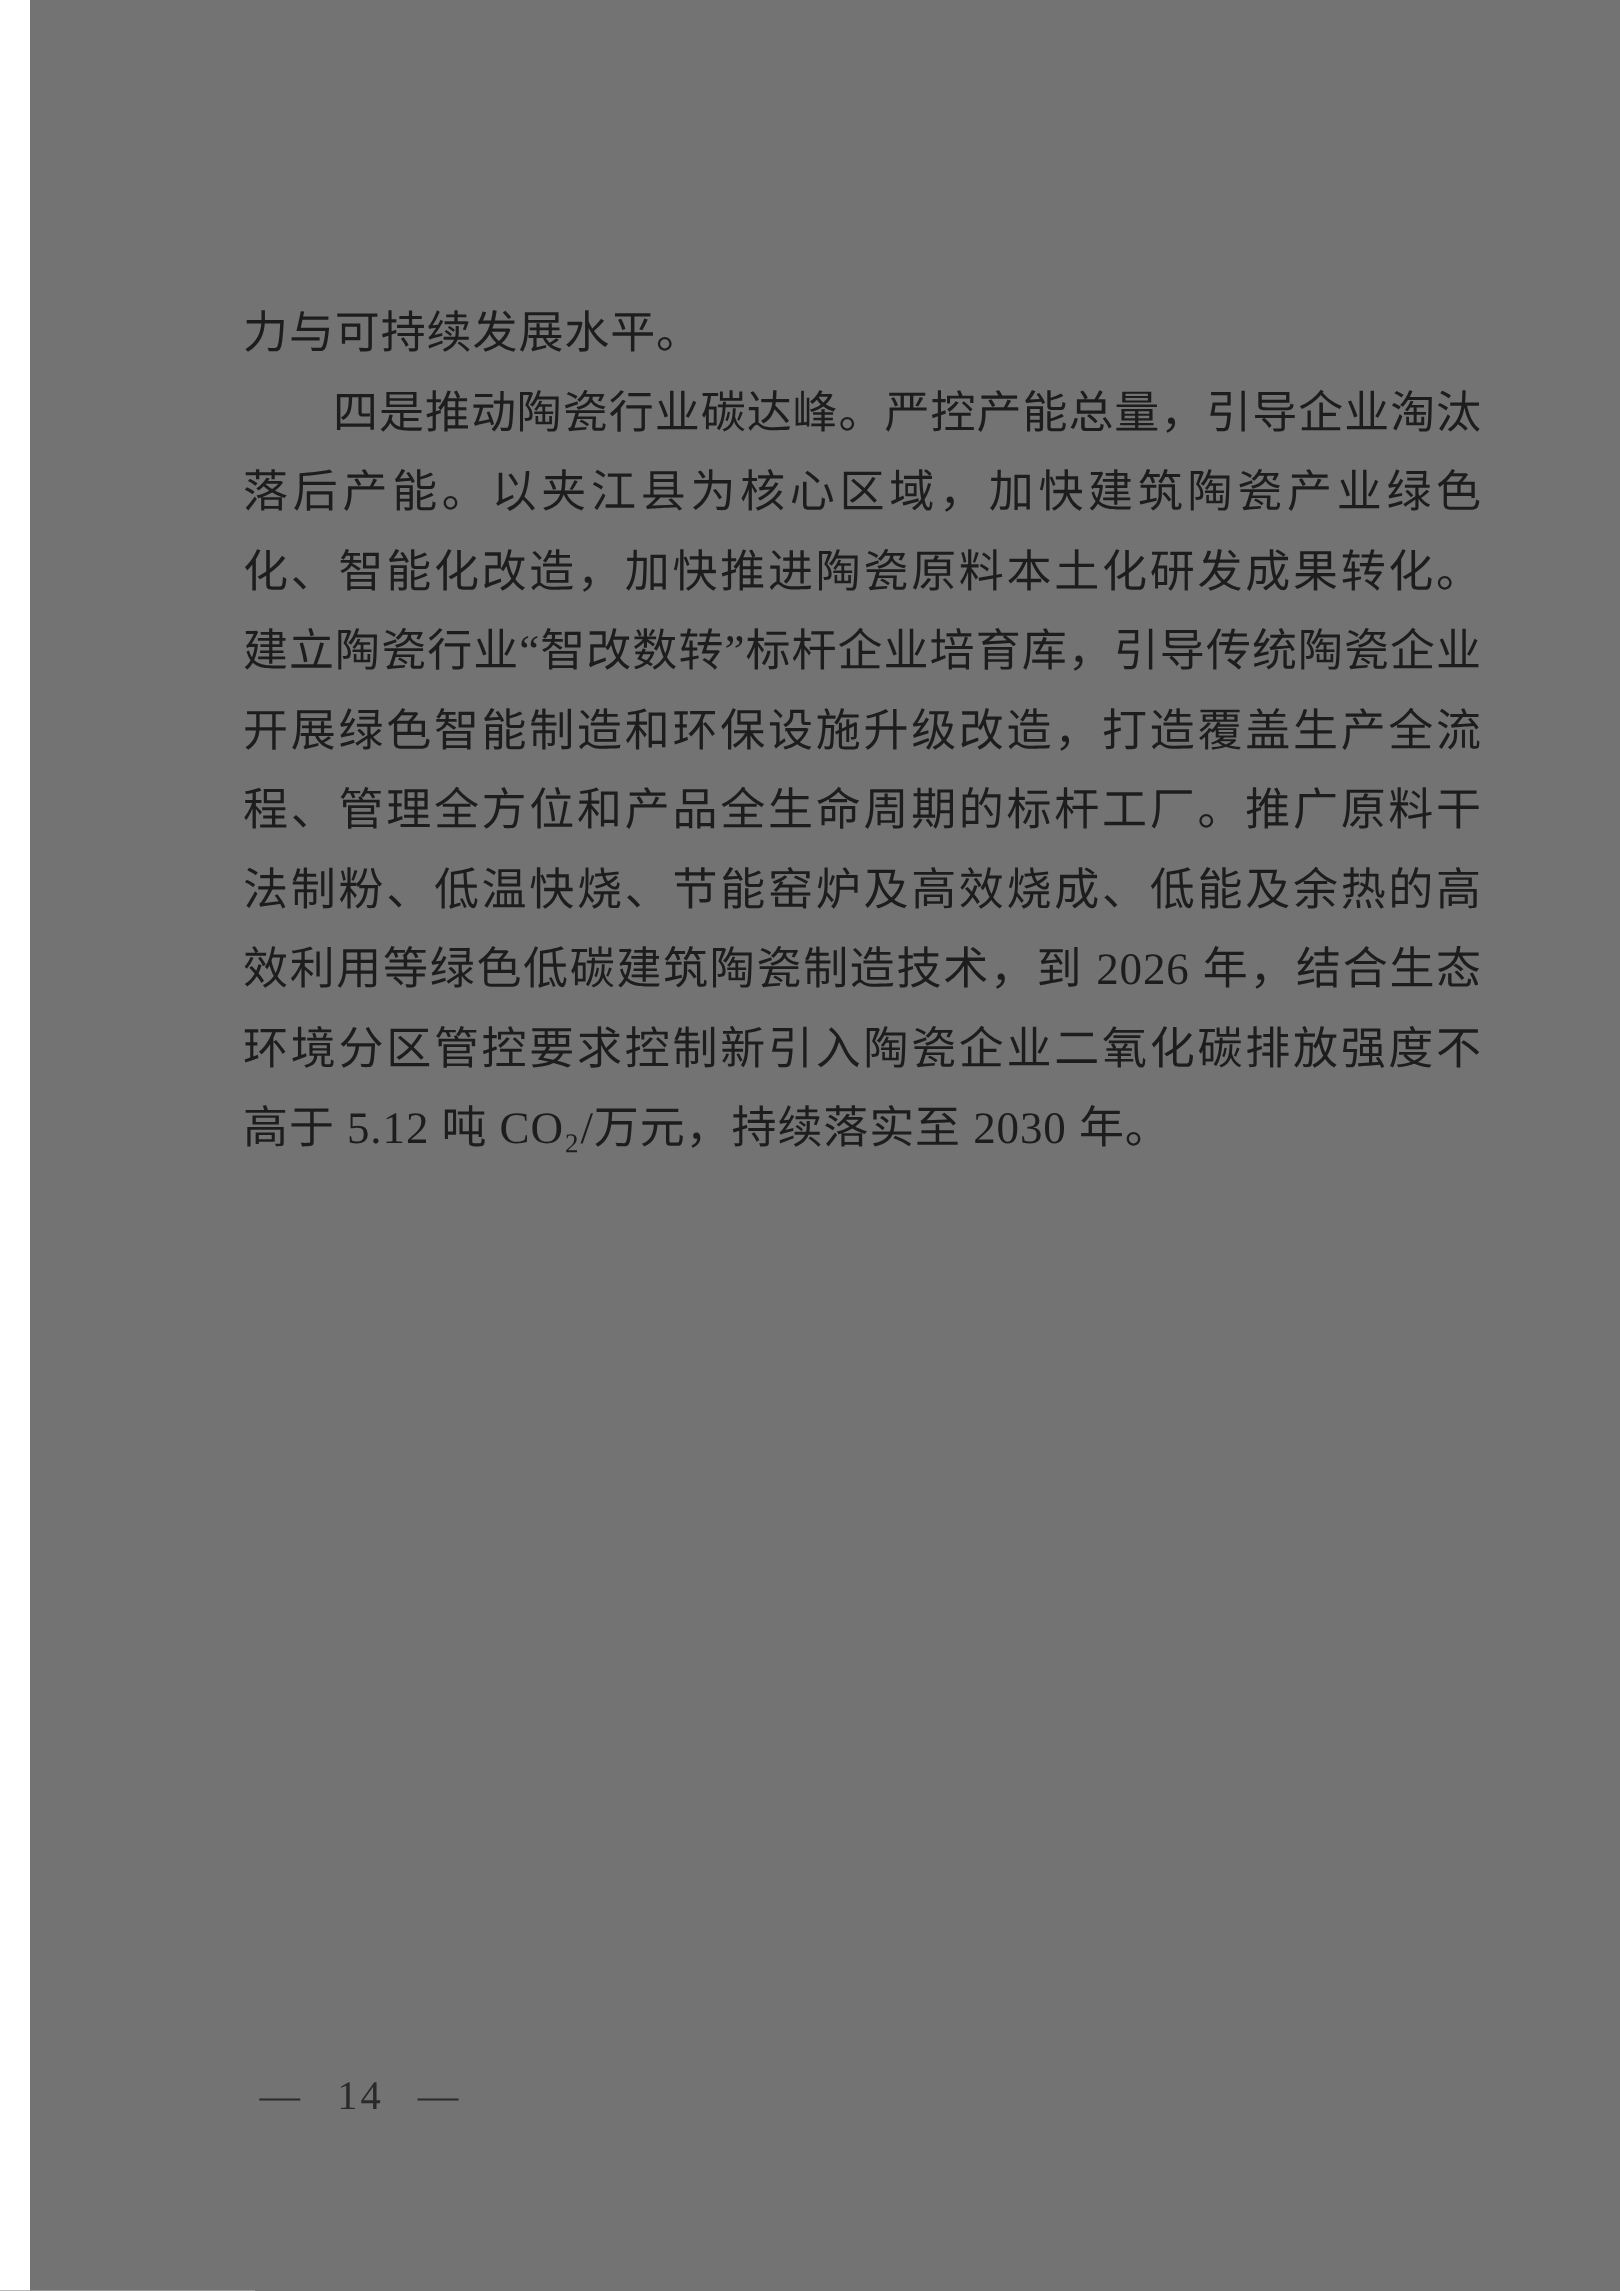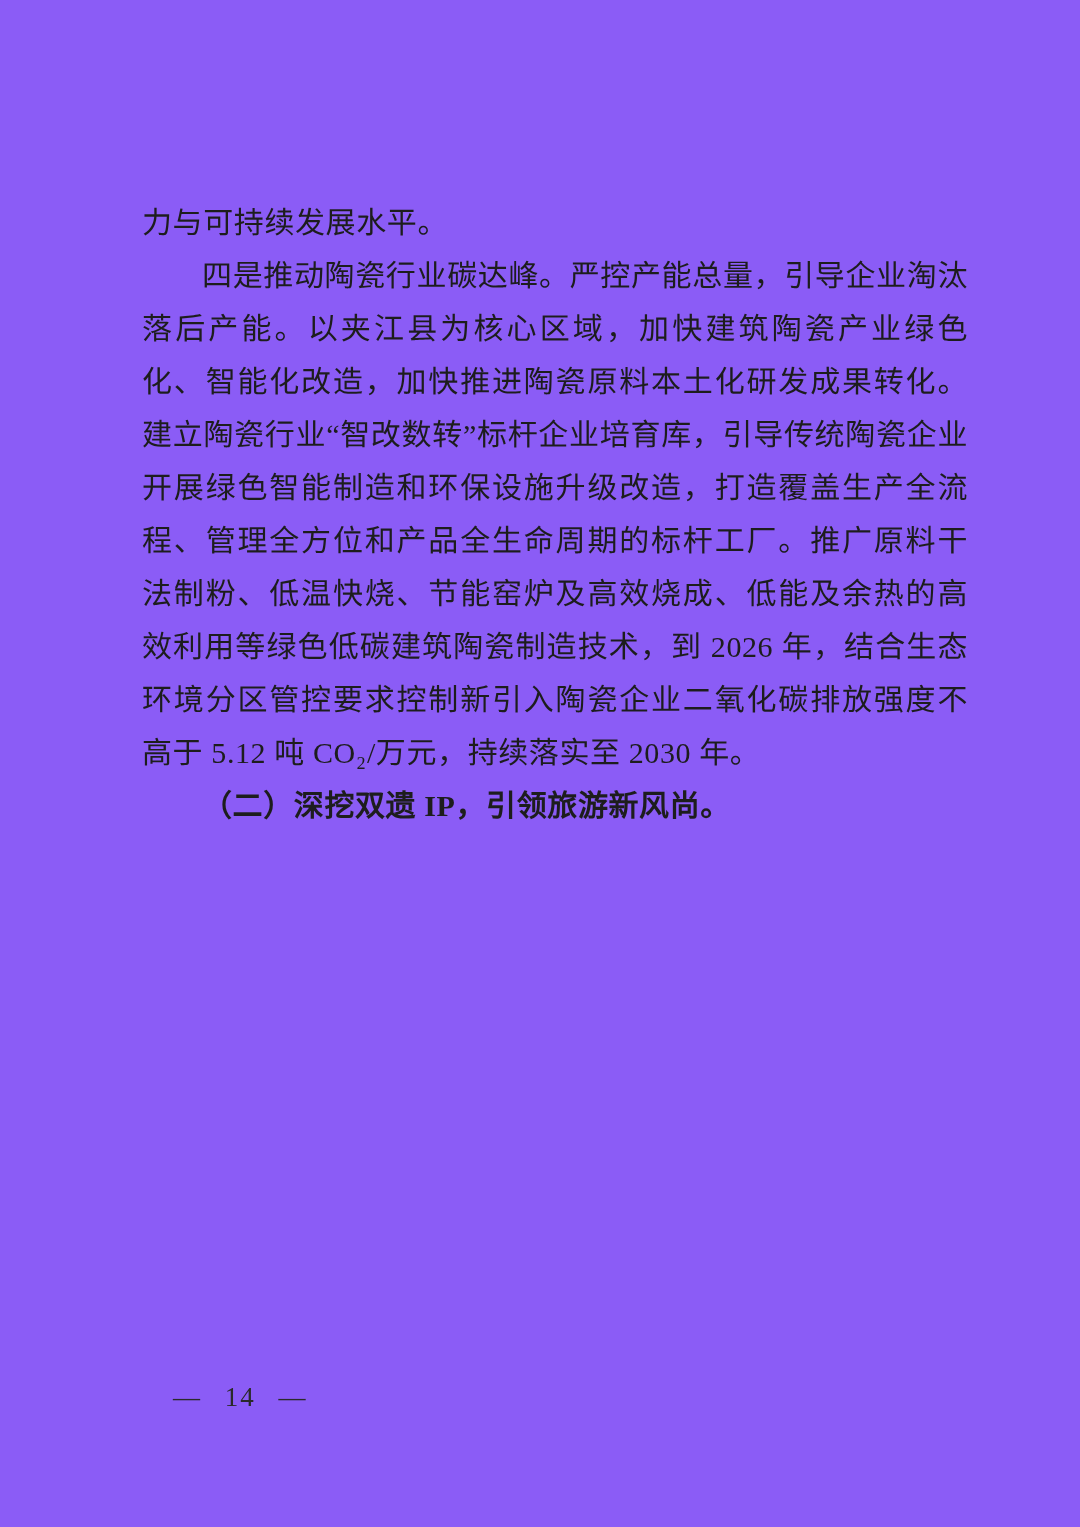--- a/index.html
+++ b/index.html
@@ -11,21 +11,22 @@
     height: 1527px;
     background: #ffffff;
     position: relative;
     overflow: hidden;
     font-family: "Liberation Serif", "DejaVu Serif", serif;
     color: #1d1d1d;
   }
   .page {
     position: absolute;
     inset: 0;
-    background: #8b5cf6;
+    background: #737373;
+    margin-left: 20px;
   }
   .content {
     position: absolute;
     left: 142px;
     top: 196px;
     width: 826px;
   }
   .content p {
     margin: 0;
     font-size: 30px;
@@ -40,40 +41,39 @@
   }
   .content p.heading-kai {
     font-weight: bold;
     text-align: left;
   }
   .content p.subheading {
     text-align: left;
   }
   .footer {
     position: absolute;
-    left: 173px;
+    left: 153px;
     top: 1382px;
     font-size: 27px;
     letter-spacing: 2px;
     word-spacing: 14px;
     color: #2a2a2a;
   }
 </style>
 </head>
 <body>
 
 <div class="page">
 
   <div class="content">
 
     <p class="body">力与可持续发展水平。</p>
 
     <p class="body indent">四是推动陶瓷行业碳达峰。严控产能总量，引导企业淘汰落后产能。以夹江县为核心区域，加快建筑陶瓷产业绿色化、智能化改造，加快推进陶瓷原料本土化研发成果转化。建立陶瓷行业“智改数转”标杆企业培育库，引导传统陶瓷企业开展绿色智能制造和环保设施升级改造，打造覆盖生产全流程、管理全方位和产品全生命周期的标杆工厂。推广原料干法制粉、低温快烧、节能窑炉及高效烧成、低能及余热的高效利用等绿色低碳建筑陶瓷制造技术，到 2026 年，结合生态环境分区管控要求控制新引入陶瓷企业二氧化碳排放强度不高于 5.12 吨 CO₂/万元，持续落实至 2030 年。</p>
 
-    <p class="heading-kai indent">（二）深挖双遗 IP，引领旅游新风尚。</p>
 
 
 
 
 
   </div>
 
   <div class="footer">— 14 —</div>
 
 </div>

